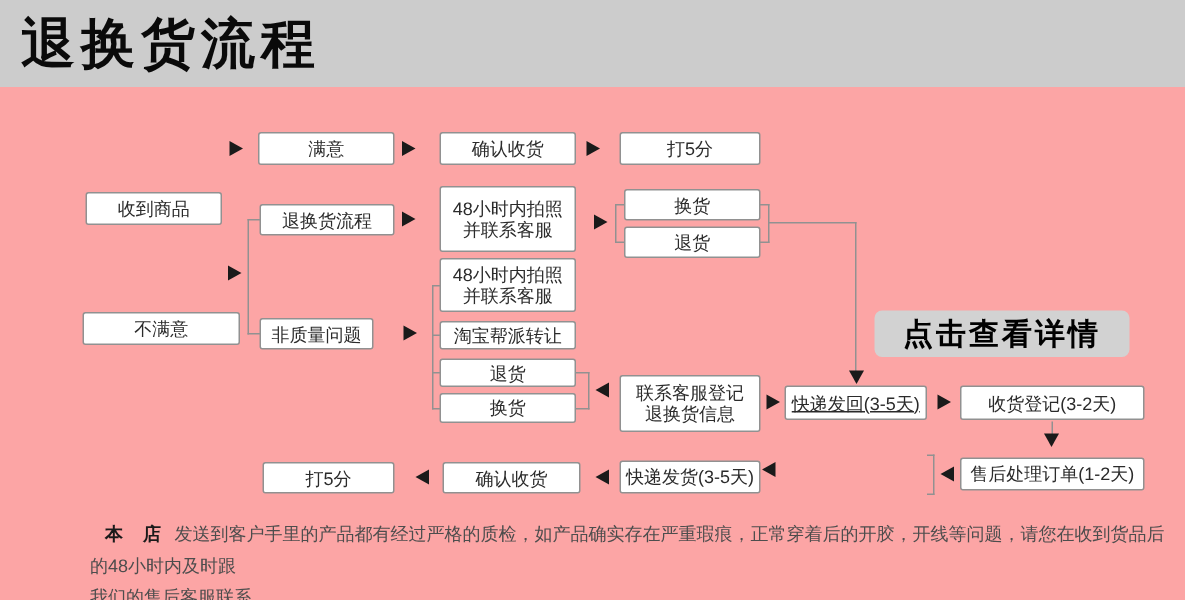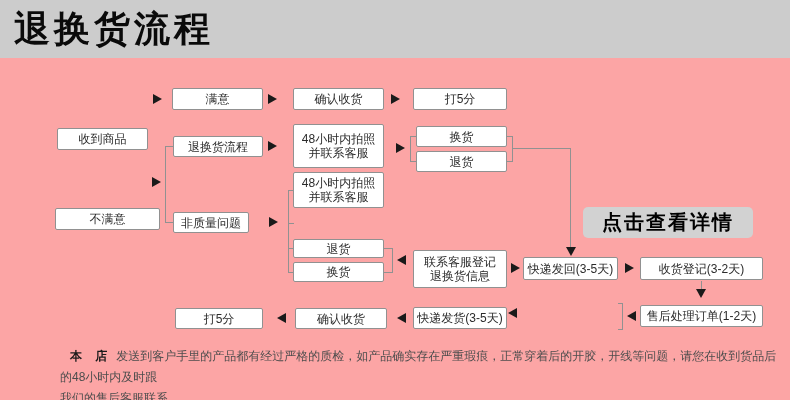--- a/index.html
+++ b/index.html
@@ -79,25 +79,26 @@
       <div class="box" style="left: 413px; top: 88px; width: 94px; height: 22px;">打5分</div>
       <div class="box" style="left: 173px; top: 136px; width: 90px; height: 21px;">退换货流程</div>
       <div class="box" style="left: 293px; top: 124px; width: 91px; height: 44px;">48小时内拍照
 并联系客服</div>
       <div class="box" style="left: 416px; top: 126px; width: 91px; height: 21px;">换货</div>
       <div class="box" style="left: 416px; top: 151px; width: 91px; height: 21px;">退货</div>
       <div class="box" style="left: 55px; top: 171px; width: 105px; height: 22px; margin-top: 37px;">不满意</div>
       <div class="box" style="left: 173px; top: 212px; width: 76px; height: 21px;">非质量问题</div>
       <div class="box" style="left: 293px; top: 172px; width: 91px; height: 36px;">48小时内拍照
 并联系客服</div>
+      <div class="box" style="left: 293px; top: 214px; width: 91px; height: 19px;">淘宝帮派转让</div>
       <div class="box" style="left: 293px; top: 239px; width: 91px; height: 19px;">退货</div>
       <div class="box" style="left: 293px; top: 262px; width: 91px; height: 20px;">换货</div>
       <div class="box" style="left: 413px; top: 250px; width: 94px; height: 38px;">联系客服登记
 退换货信息</div>
-      <div class="box" style="left: 523px; top: 257px; width: 95px; height: 23px;">快递发回(3-5天)</div>
+      <div class="box" style="left: 523px; top: 257px; width: 95px; height: 23px; text-decoration: underline;">快递发回(3-5天)</div>
       <div class="box" style="left: 640px; top: 257px; width: 123px; height: 23px;">收货登记(3-2天)</div>
       <div class="box" style="left: 640px; top: 305px; width: 123px; height: 22px;">售后处理订单(1-2天)</div>
       <div class="box" style="left: 413px; top: 307px; width: 94px; height: 22px;">快递发货(3-5天)</div>
       <div class="box" style="left: 295px; top: 308px; width: 92px; height: 21px;">确认收货</div>
       <div class="box" style="left: 175px; top: 308px; width: 88px; height: 21px;">打5分</div>
       <div class="arr arr-right" style="left: 153px; top: 94px;"></div>
       <div class="arr arr-right" style="left: 268px; top: 94px;"></div>
       <div class="arr arr-right" style="left: 391px; top: 94px;"></div>
       <div class="arr arr-right" style="left: 268px; top: 141px;"></div>
       <div class="arr arr-right" style="left: 396px; top: 143px;"></div>

